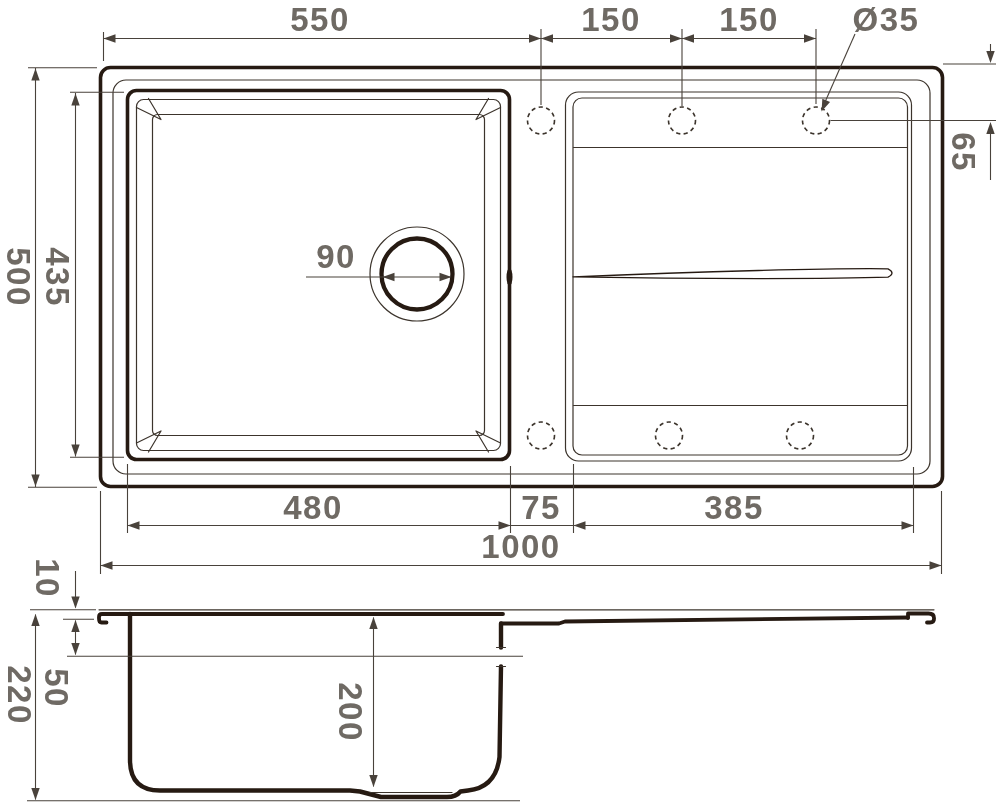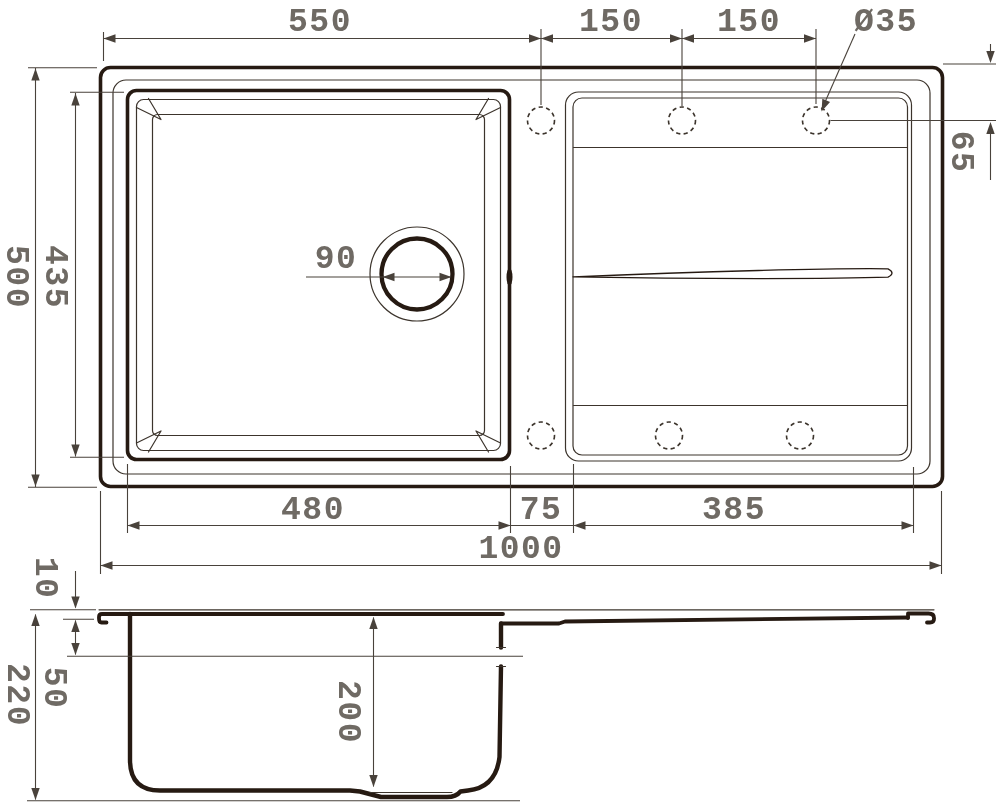--- a/index.html
+++ b/index.html
@@ -1,17 +1,17 @@
 <!DOCTYPE html>
 <html><head>
 <meta charset="utf-8">
 <style>
   html,body{margin:0;padding:0;background:#ffffff;}
   .stage{position:relative;width:1000px;height:810px;background:#ffffff;overflow:hidden;
-         font-family:Liberation Mono, monospace;}
+         font-family:Liberation Sans, sans-serif;}
   svg{display:block}
   
   .ink   {stroke:#261a12;fill:none;stroke-linecap:round;stroke-linejoin:round;}
   .thick {stroke-width:3.6;}
   .sthick{stroke-width:4.4;}
   .thin  {stroke:#3c342c;fill:none;stroke-width:1.2;stroke-linecap:round;}
   .dim   {stroke:#49423b;fill:none;stroke-width:1.1;stroke-linecap:butt;}
   .arr   {fill:#49423b;stroke:none;}
   .dimtxt{fill:#6f6a64;font-size:33px;font-weight:bold;letter-spacing:1.5px;}
   .dashc {stroke:#3c342c;fill:none;stroke-width:1.6;stroke-dasharray:4.2 3.4;}

